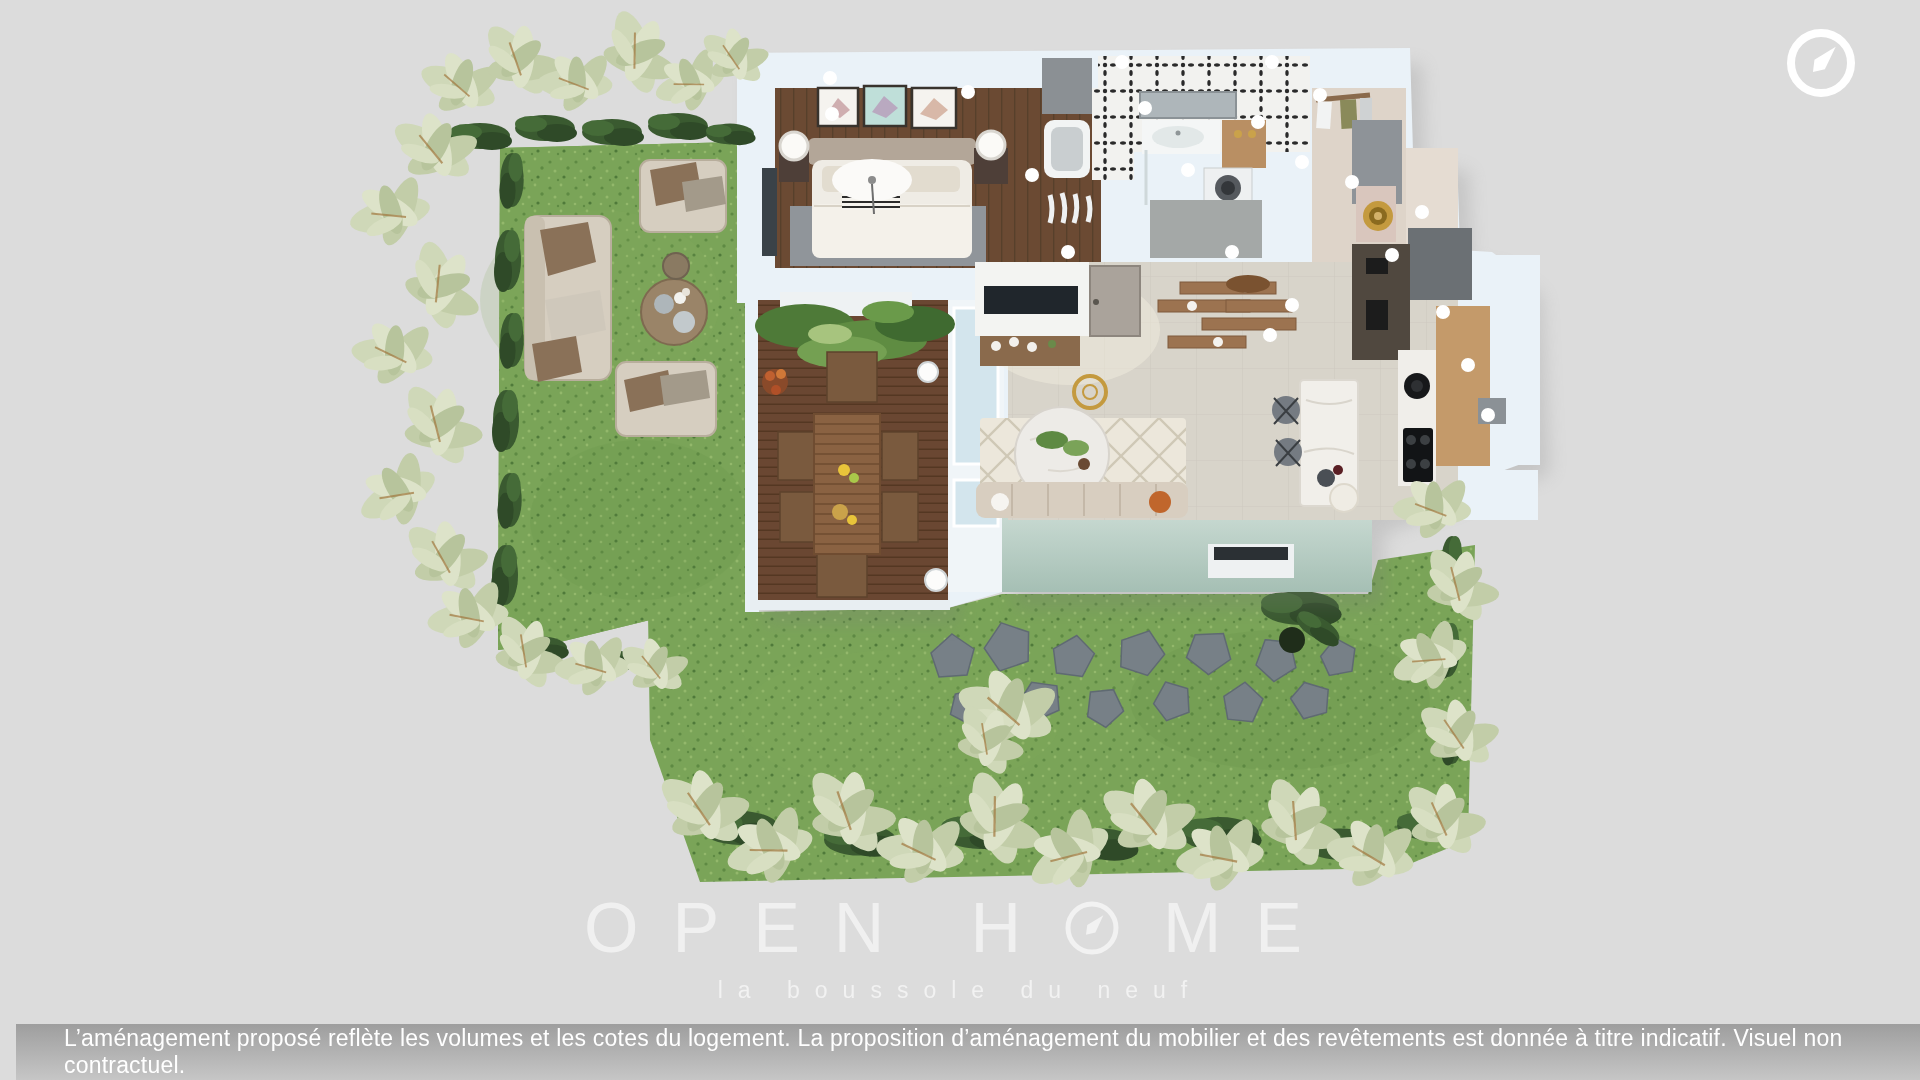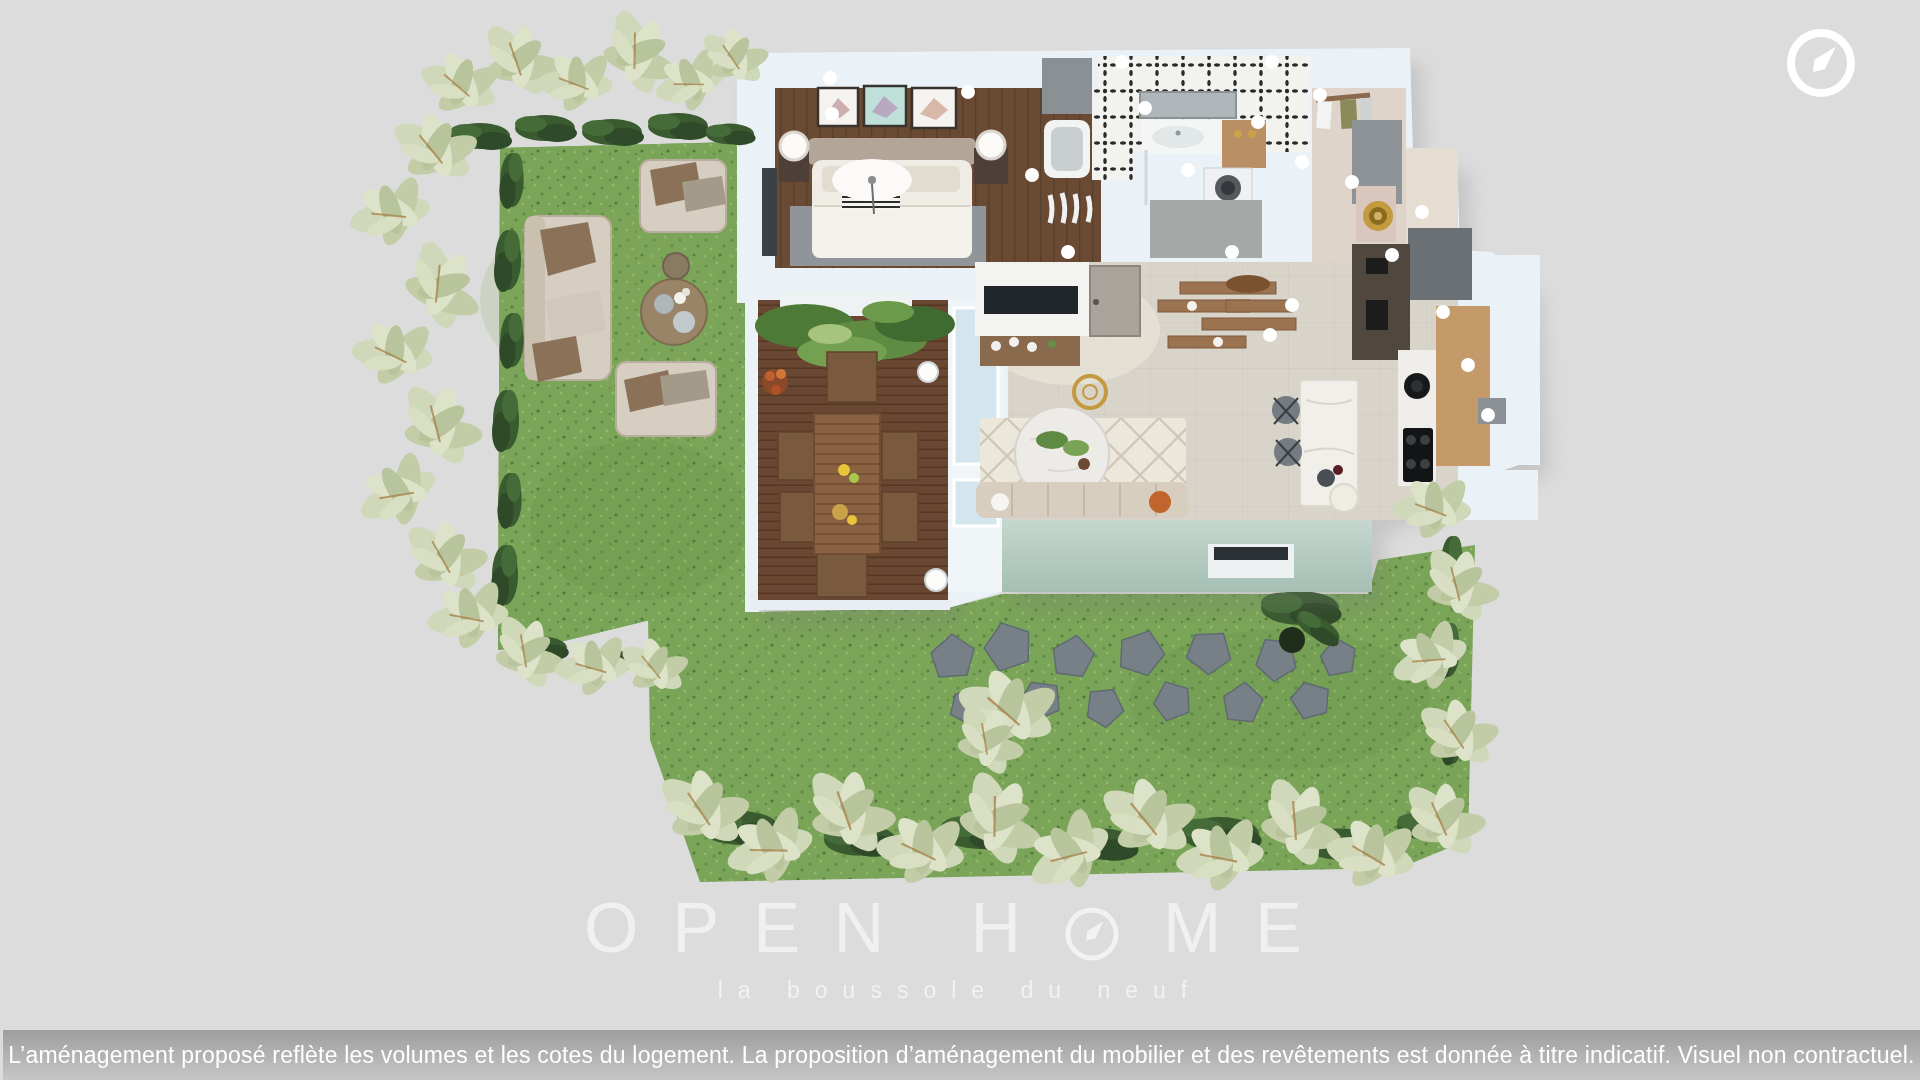--- a/index.html
+++ b/index.html
@@ -6,29 +6,29 @@
     background:var(--background,#dcdcdc);
     font-family:"Liberation Sans", sans-serif;}
   .stage{position:absolute;inset:0;}
   svg.scene{position:absolute;left:0;top:0;}
 
   
   .compass-badge{position:absolute;top:26px;right:62px;width:74px;height:74px;}
   
   .watermark{position:absolute;left:0;right:0;top:893px;text-align:center;
     color:rgba(255,255,255,.58);user-select:none;}
-  .wm-title{display:flex;justify-content:center;align-items:flex-end;gap:24px;
+  .wm-title{display:flex;justify-content:center;align-items:center;gap:24px;
     font-size:70px;font-weight:300;letter-spacing:34px;line-height:1;}
   .wm-title .word{white-space:pre;}
   .wm-compass{width:58px;height:58px;flex:0 0 auto;margin:0 18px 0 -16px;}
   .wm-sub{margin-top:14px;font-size:23px;letter-spacing:15px;color:rgba(255,255,255,.62);}
   
-  .disclaimer-bar{position:absolute;left:3px;right:0;bottom:0;height:50px;
+  .disclaimer-bar{position:absolute;left:16px;right:0;bottom:0;height:56px;
     background:linear-gradient(to bottom,var(--disclaimer-top,#9e9e9e),var(--disclaimer-bottom,#c6c6c6));
-    display:flex;align-items:center;justify-content:center;}
+    display:flex;align-items:center;justify-content:center;padding-left:48px;}
   .disclaimer-bar span{color:var(--text-white,#fff);font-size:23px;letter-spacing:.2px;}
 
   .grass-fill{fill:var(--grass,#7aa458);}
   .wall{fill:var(--building-wall,#eaf2f8);}
 </style>
 </head>
 <body>
 
 <div class="stage">
 

